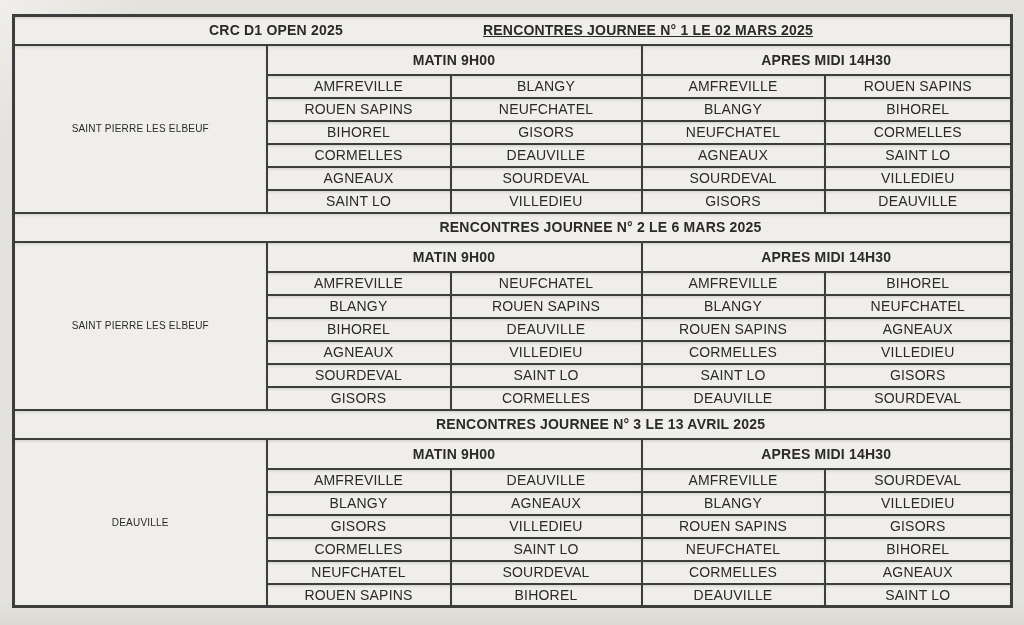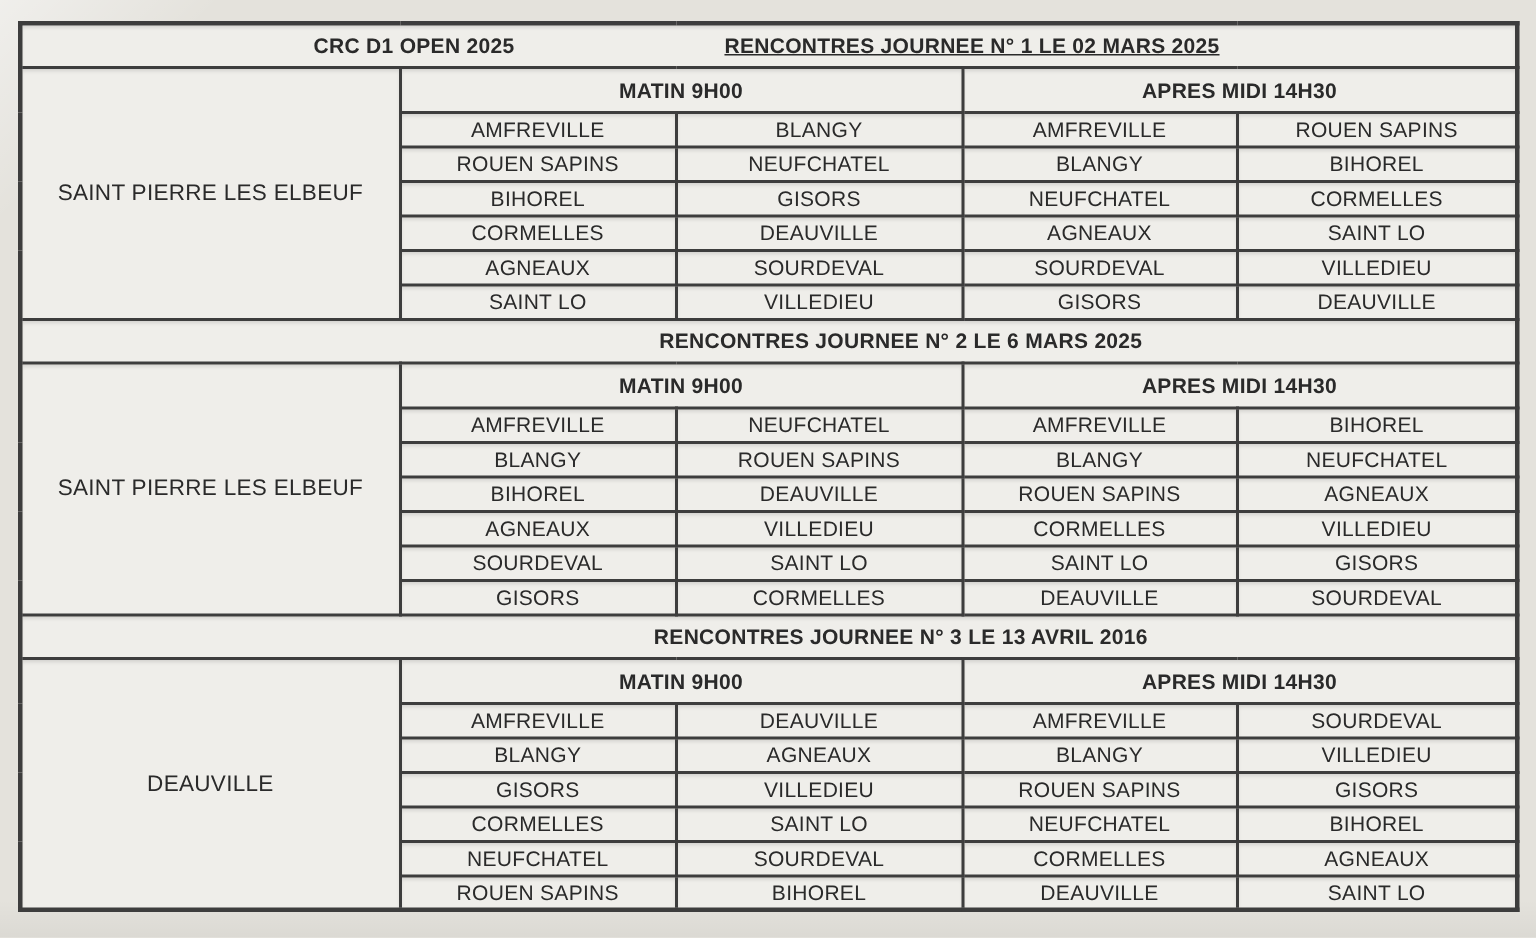--- a/index.html
+++ b/index.html
@@ -33,21 +33,21 @@
     background:var(--cell);
     text-align:center;
     vertical-align:middle;
     box-shadow:inset 0 2px 3px -1px rgba(0,0,0,.14);
     white-space:nowrap;
     overflow:hidden;
   }
   tr.title-row td{height:29px;font-weight:bold;font-size:14px;letter-spacing:.2px;}
   tr.sub-row td.session{height:30px;font-weight:bold;font-size:14px;letter-spacing:.2px;}
   tr.team-row td{height:23px;font-size:14px;letter-spacing:.2px;}
-  td.location{font-size:15px;letter-spacing:.2px;background:var(--cell);}
+  td.location{font-size:10px;letter-spacing:.2px;background:var(--cell);}
   
   td.top-title{position:relative;}
   td.top-title .cap{
     position:absolute;top:50%;transform:translate(-50%,-50%);
     font-weight:bold;font-size:14px;letter-spacing:.2px;white-space:nowrap;
   }
   td.top-title .cap.left{left:261px;}
   td.top-title .cap.right{left:633px;text-decoration:underline;}
   
   tr.title-row td .shift{position:relative;left:88px;white-space:nowrap;}
@@ -156,21 +156,21 @@
   </tr>
   <tr class="team-row">
     <td>GISORS</td>
     <td>CORMELLES</td>
     <td>DEAUVILLE</td>
     <td>SOURDEVAL</td>
   </tr>
 
   <tr class="title-row">
     <td colspan="5">
-      <span class="shift">RENCONTRES JOURNEE N° 3 LE  13 AVRIL 2016</span>
+      <span class="shift">RENCONTRES JOURNEE N° 3 LE  13 AVRIL 2025</span>
     </td>
   </tr>
   <tr class="sub-row">
     <td class="location" rowspan="7">DEAUVILLE</td>
     <td class="session" colspan="2">MATIN 9H00</td>
     <td class="session" colspan="2">APRES MIDI 14H30</td>
   </tr>
   <tr class="team-row">
     <td>AMFREVILLE</td>
     <td>DEAUVILLE</td>

